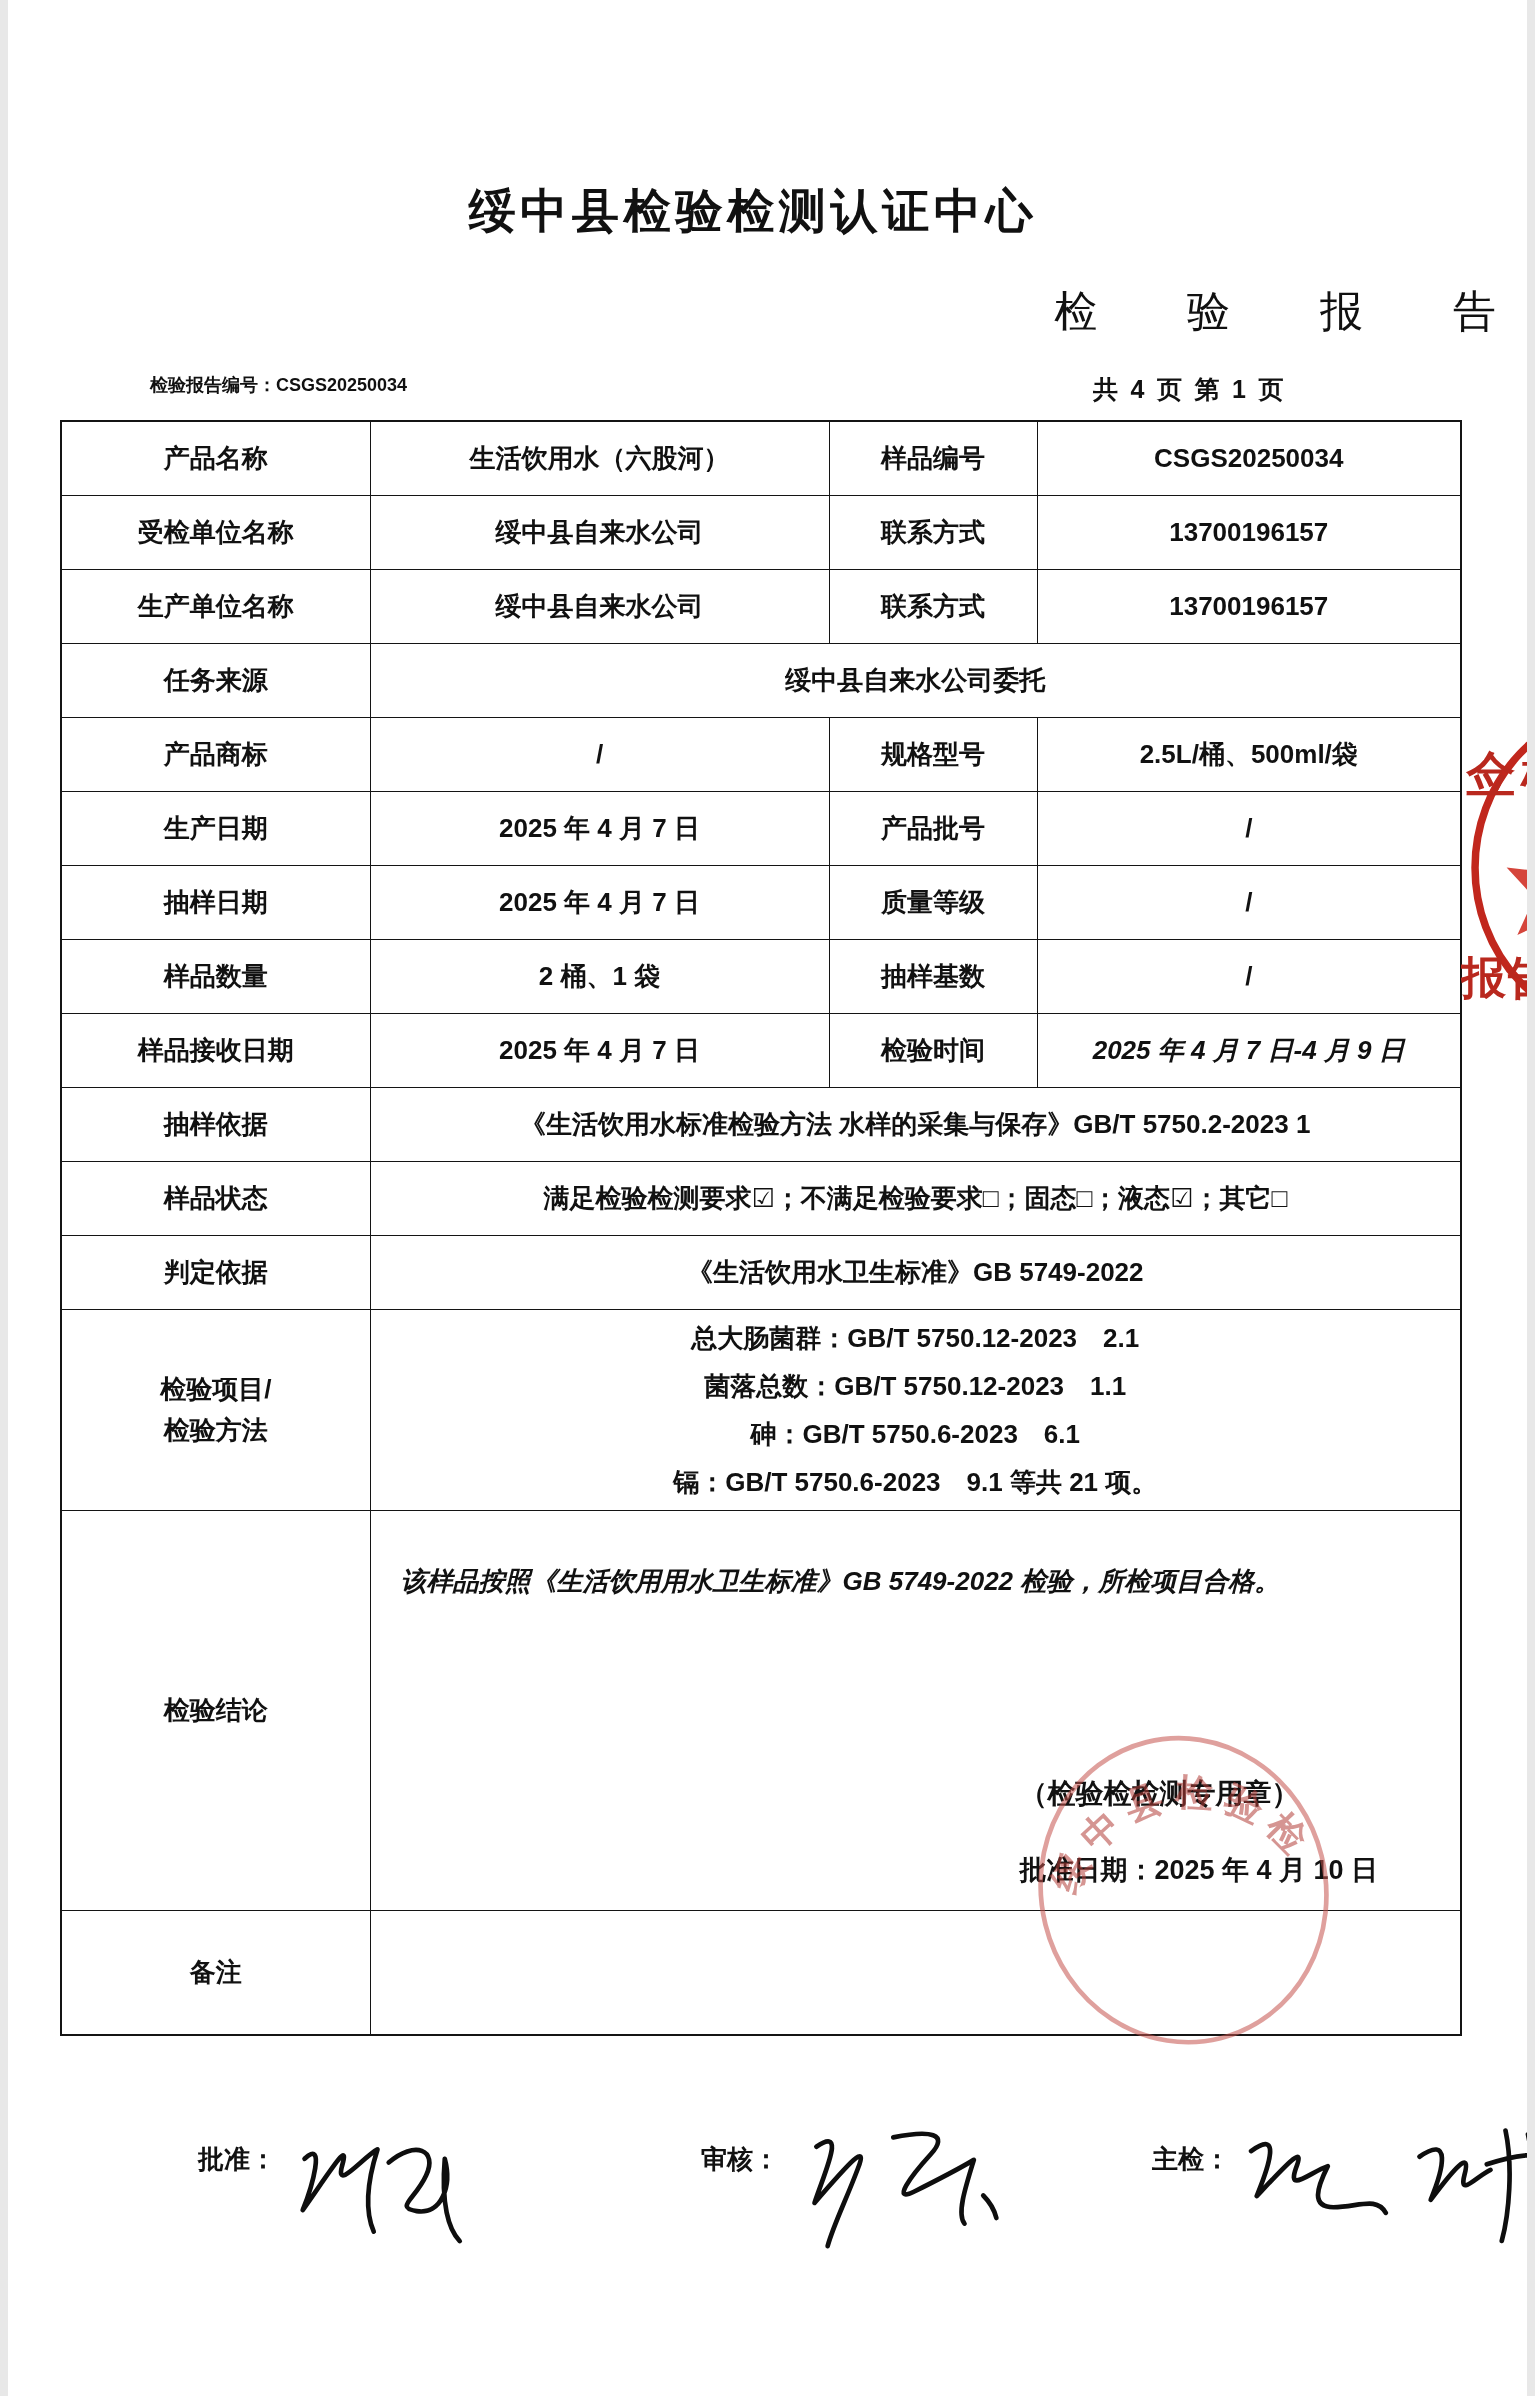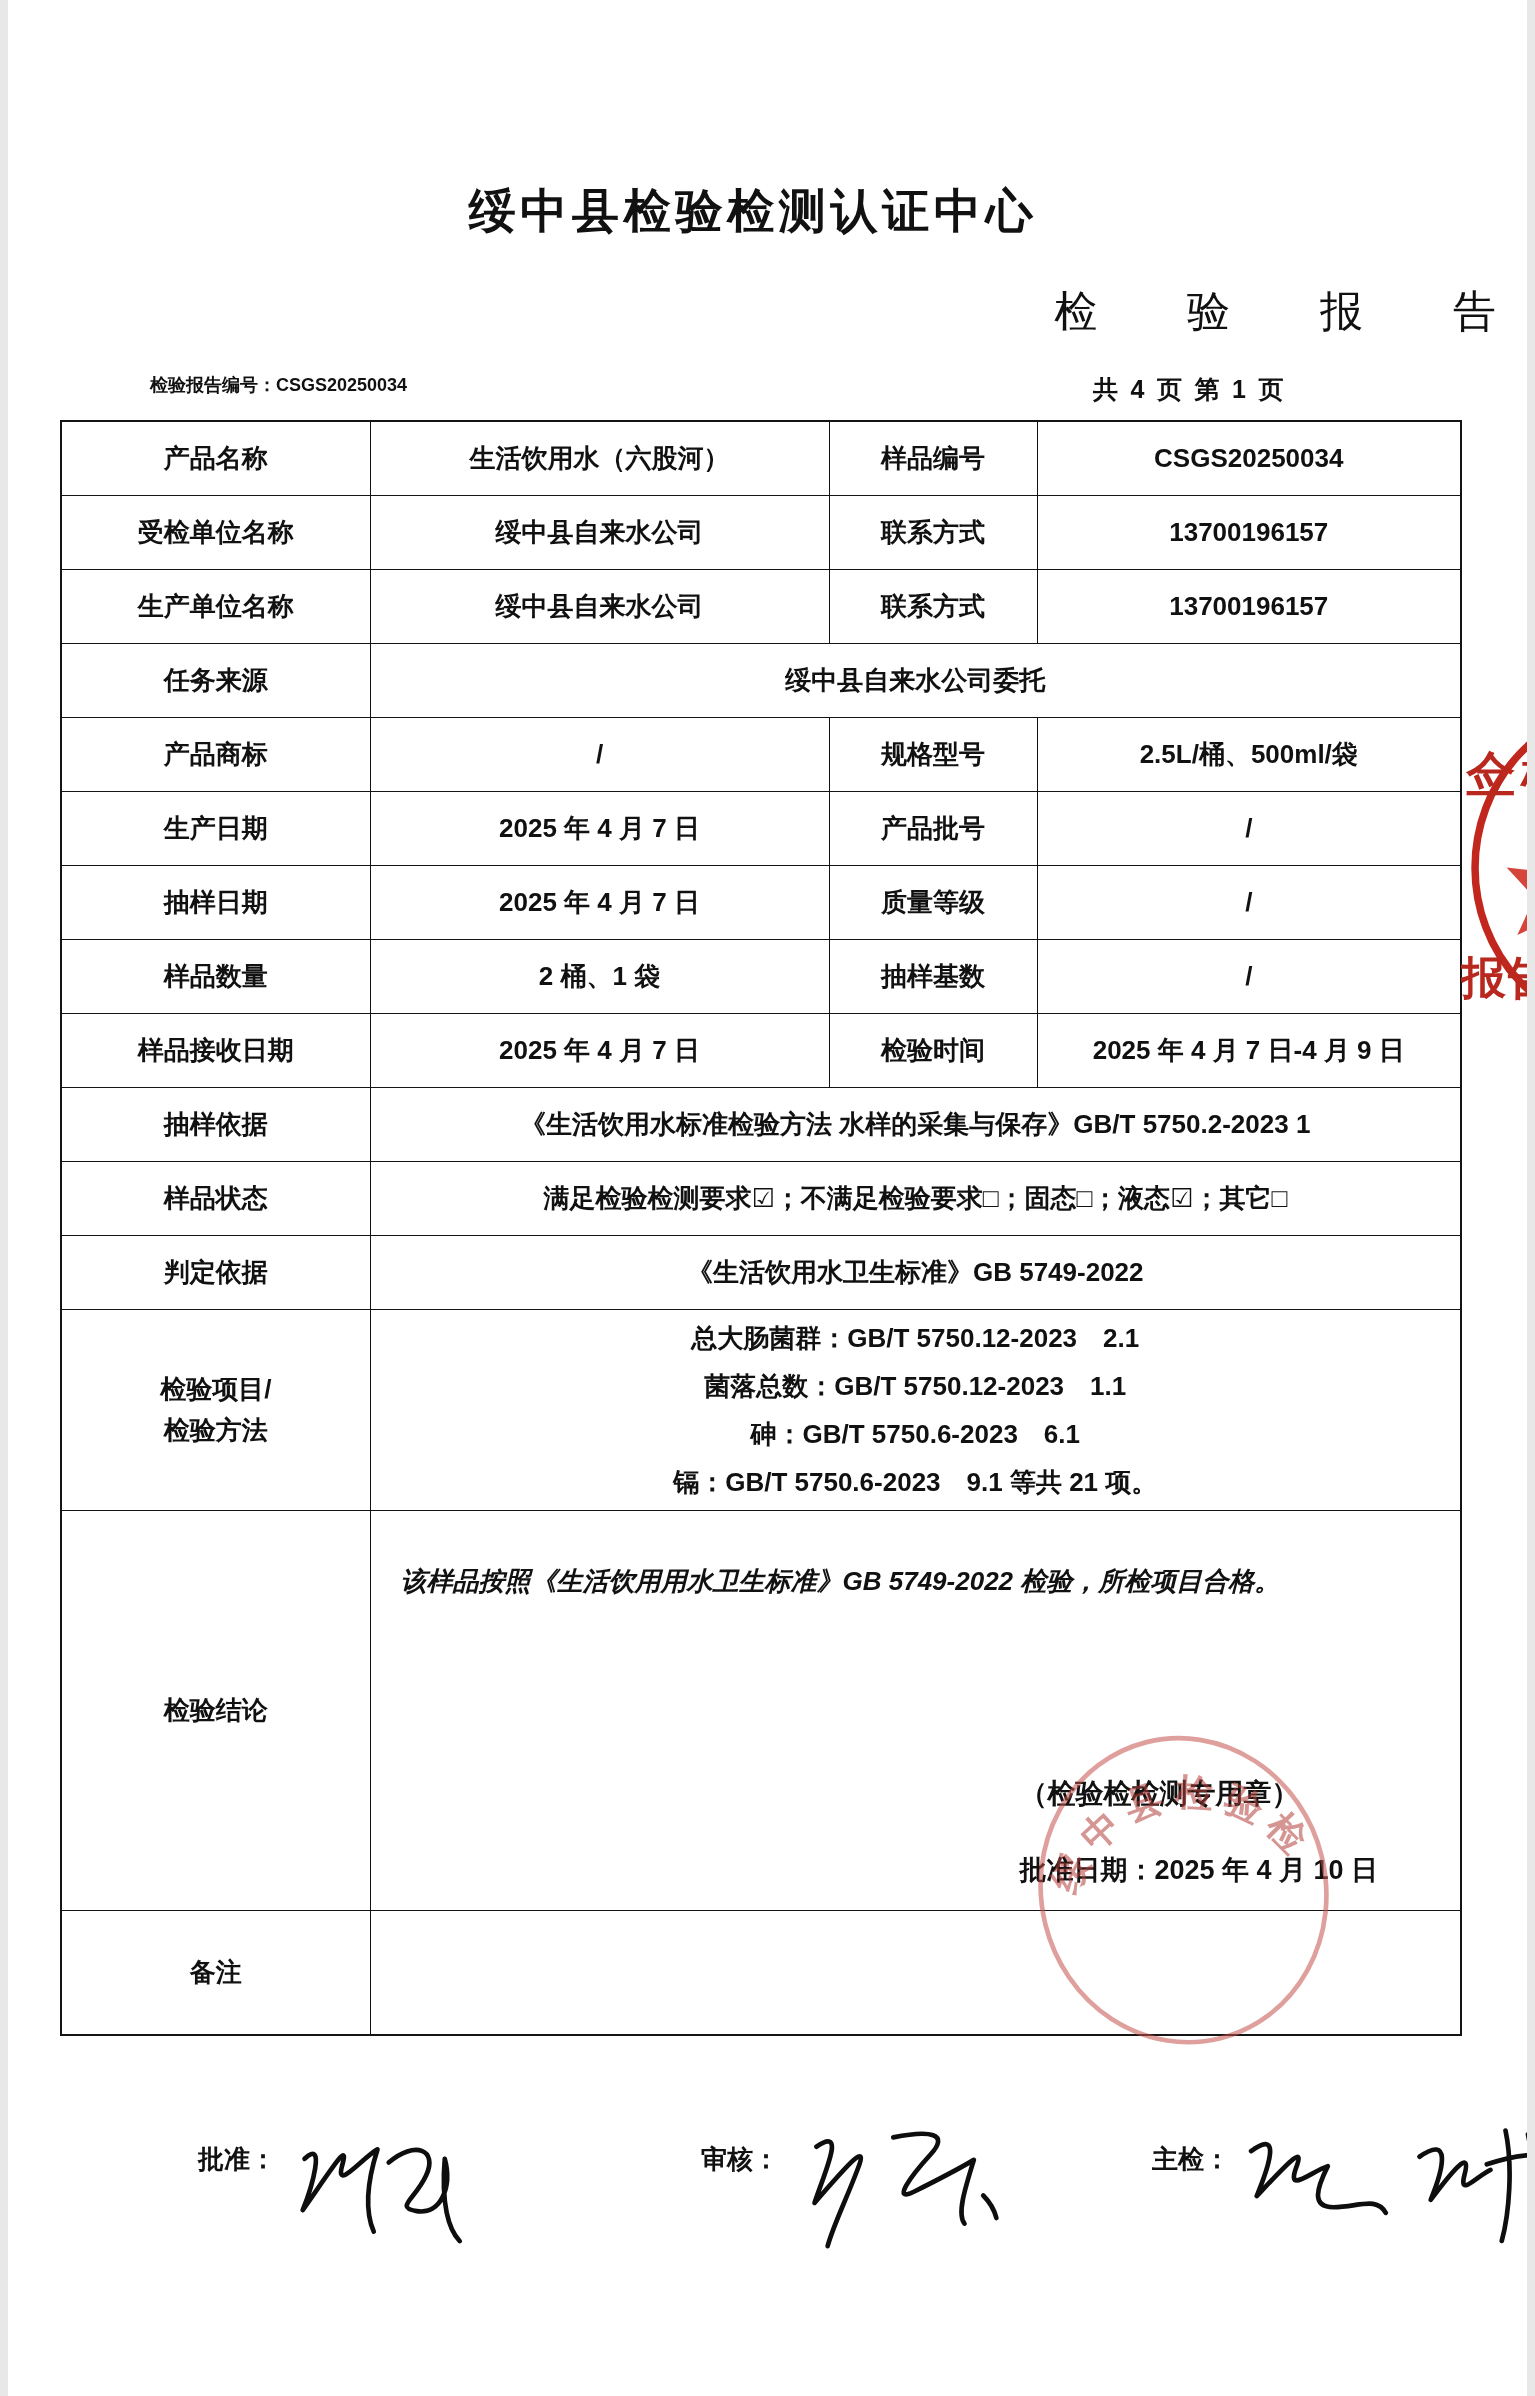--- a/index.html
+++ b/index.html
@@ -34,21 +34,21 @@
     font-weight:700;font-size:26px;
     text-align:center;vertical-align:middle;
     padding:0 7.5px;overflow:hidden;
   }
   tr.r{height:74px;}
   tr.items{height:201px;}
   tr.concl{height:400px;}
   tr.remark{height:125px;}
   td.items-label{text-align:left;padding-left:31px;line-height:41px;}
   td.items-value{text-align:left;padding-left:20.6px;line-height:48px;}
-  td.tight{font-size:24px;letter-spacing:0;}
+  td.tight{font-size:24px;letter-spacing:0;font-style:italic;}
   td.concl-cell{position:relative;padding:0;}
   .concl-text{
     position:absolute;top:52px;left:30px;right:15px;
     text-align:left;font-size:26px;font-weight:700;line-height:37px;font-style:italic;
   }
   .stamp-note{position:absolute;top:264px;left:649px;font-size:28px;font-weight:700;}
   .approve-date{position:absolute;top:341px;left:649px;font-size:27px;font-weight:700;}
 
   .sign-row{position:absolute;top:2134px;left:0;width:1536px;height:150px;font-size:26px;font-weight:700;margin-left:40px;}
   .sign-label{position:absolute;top:7.5px;}

